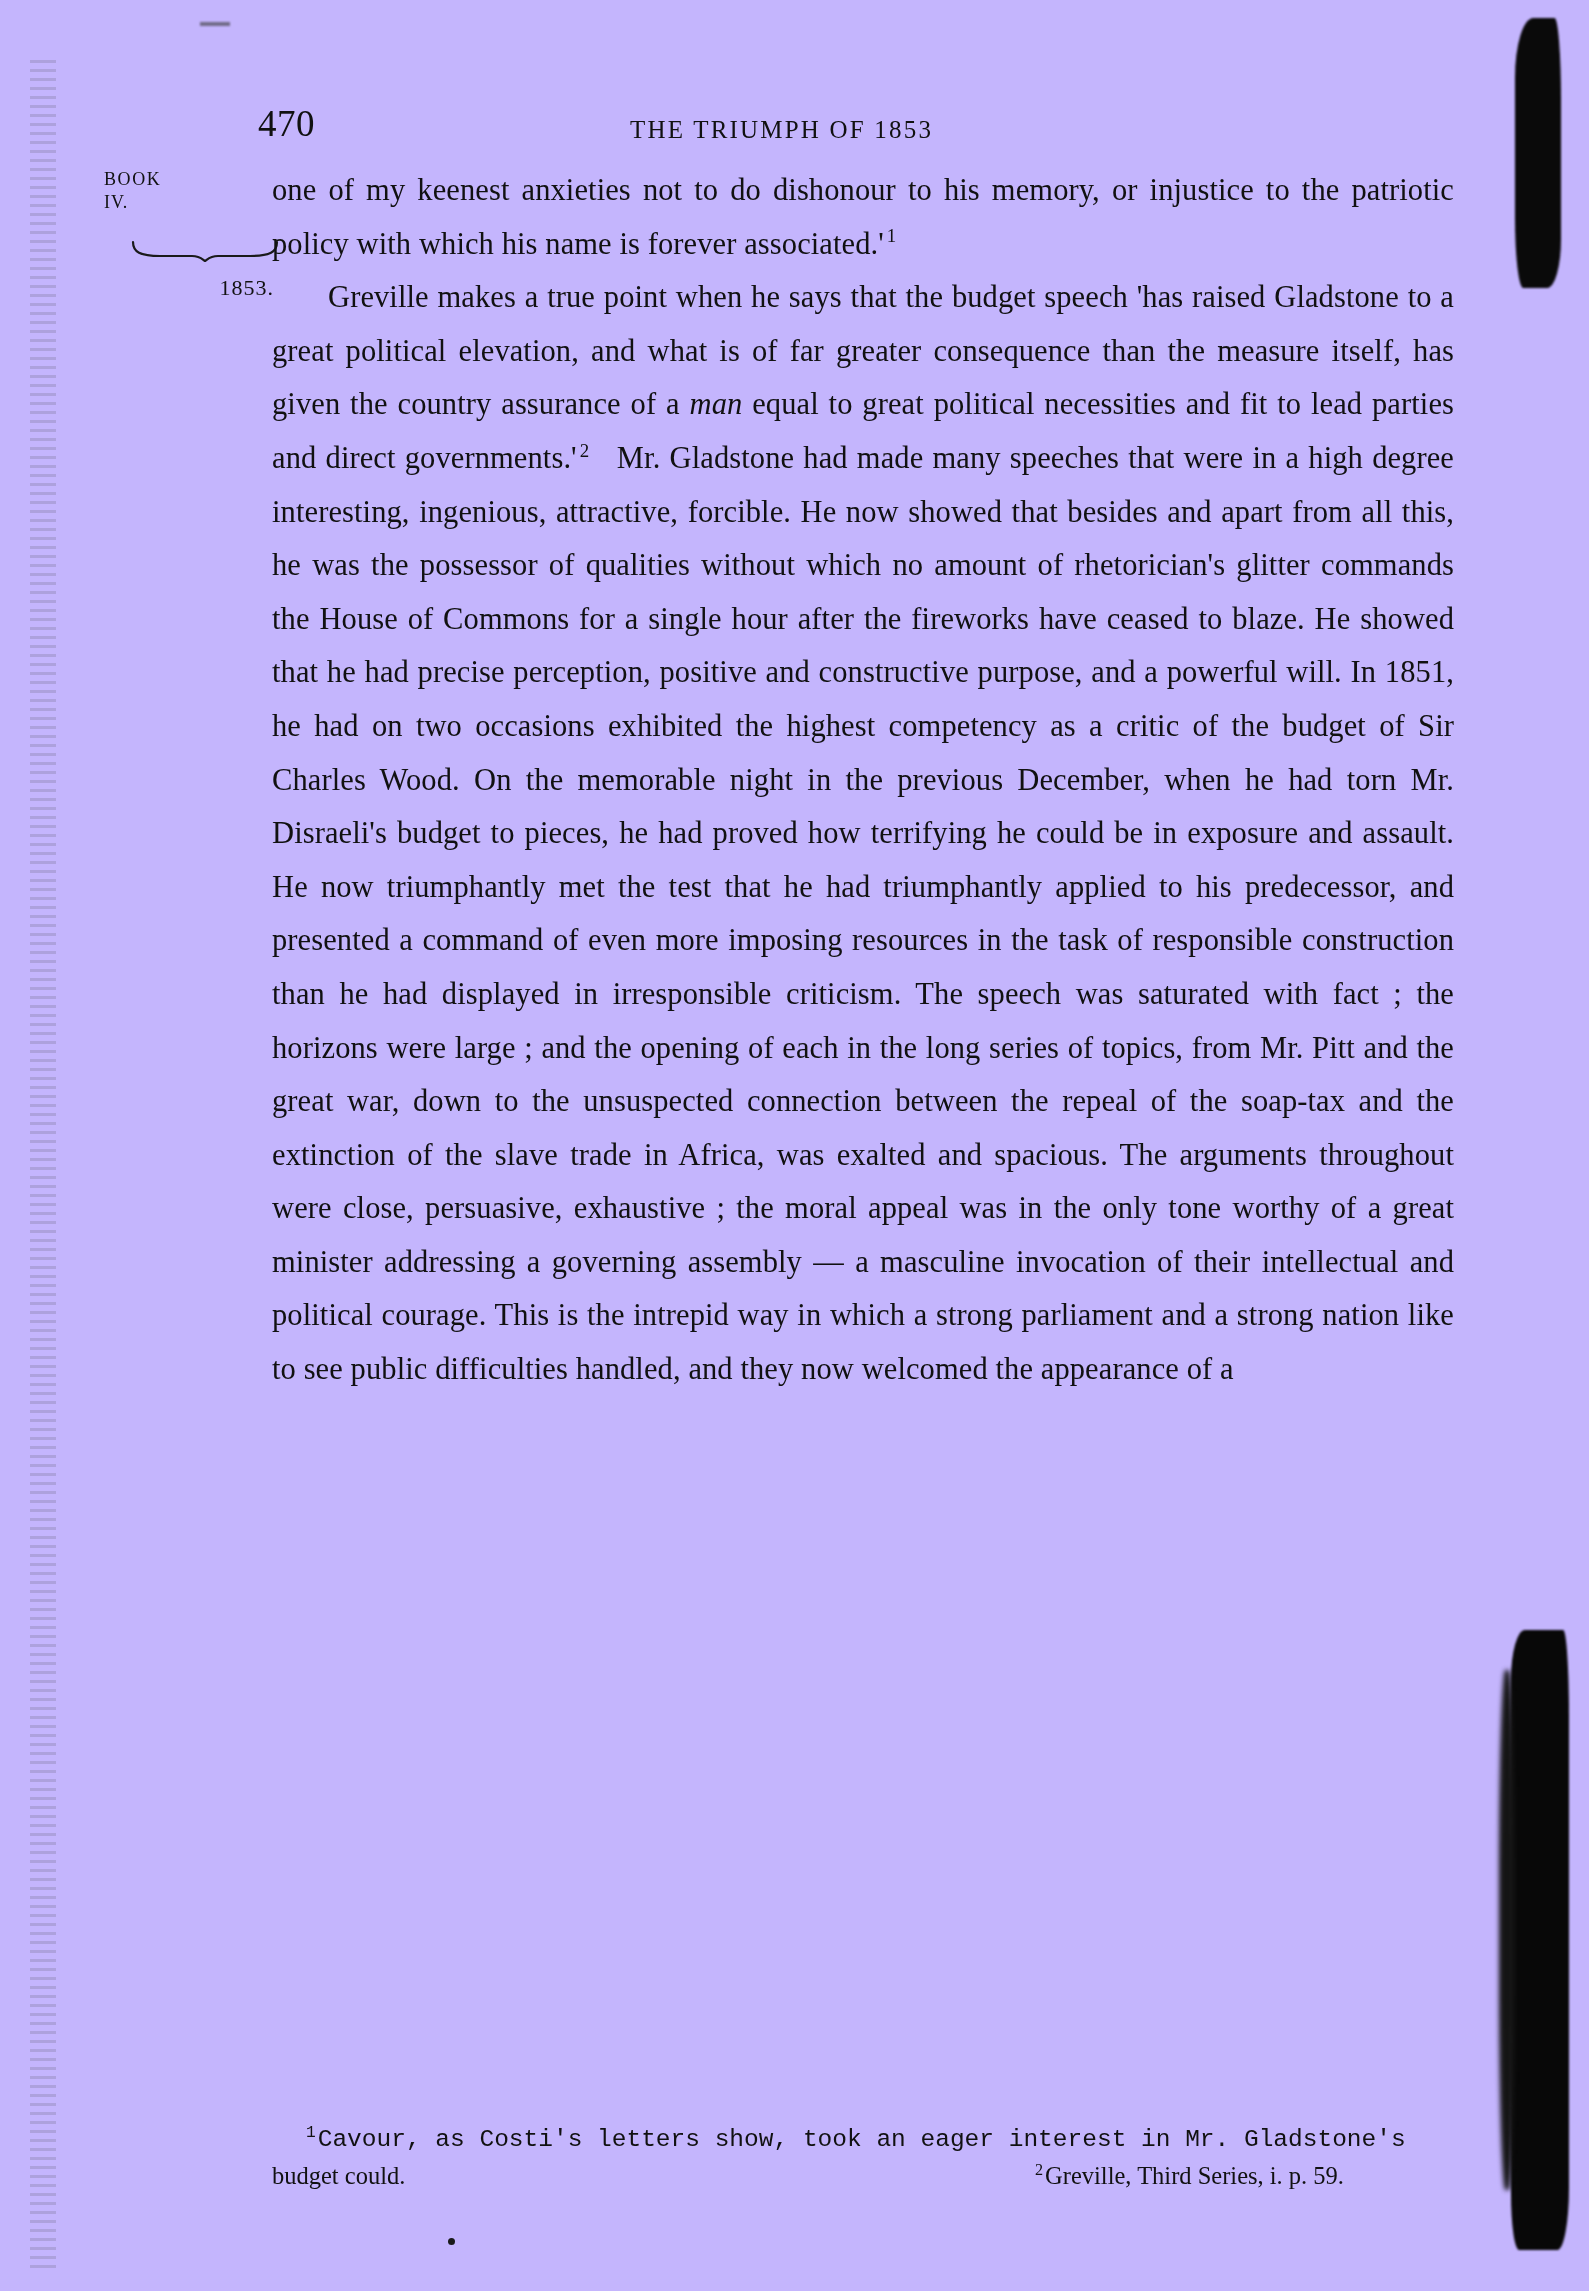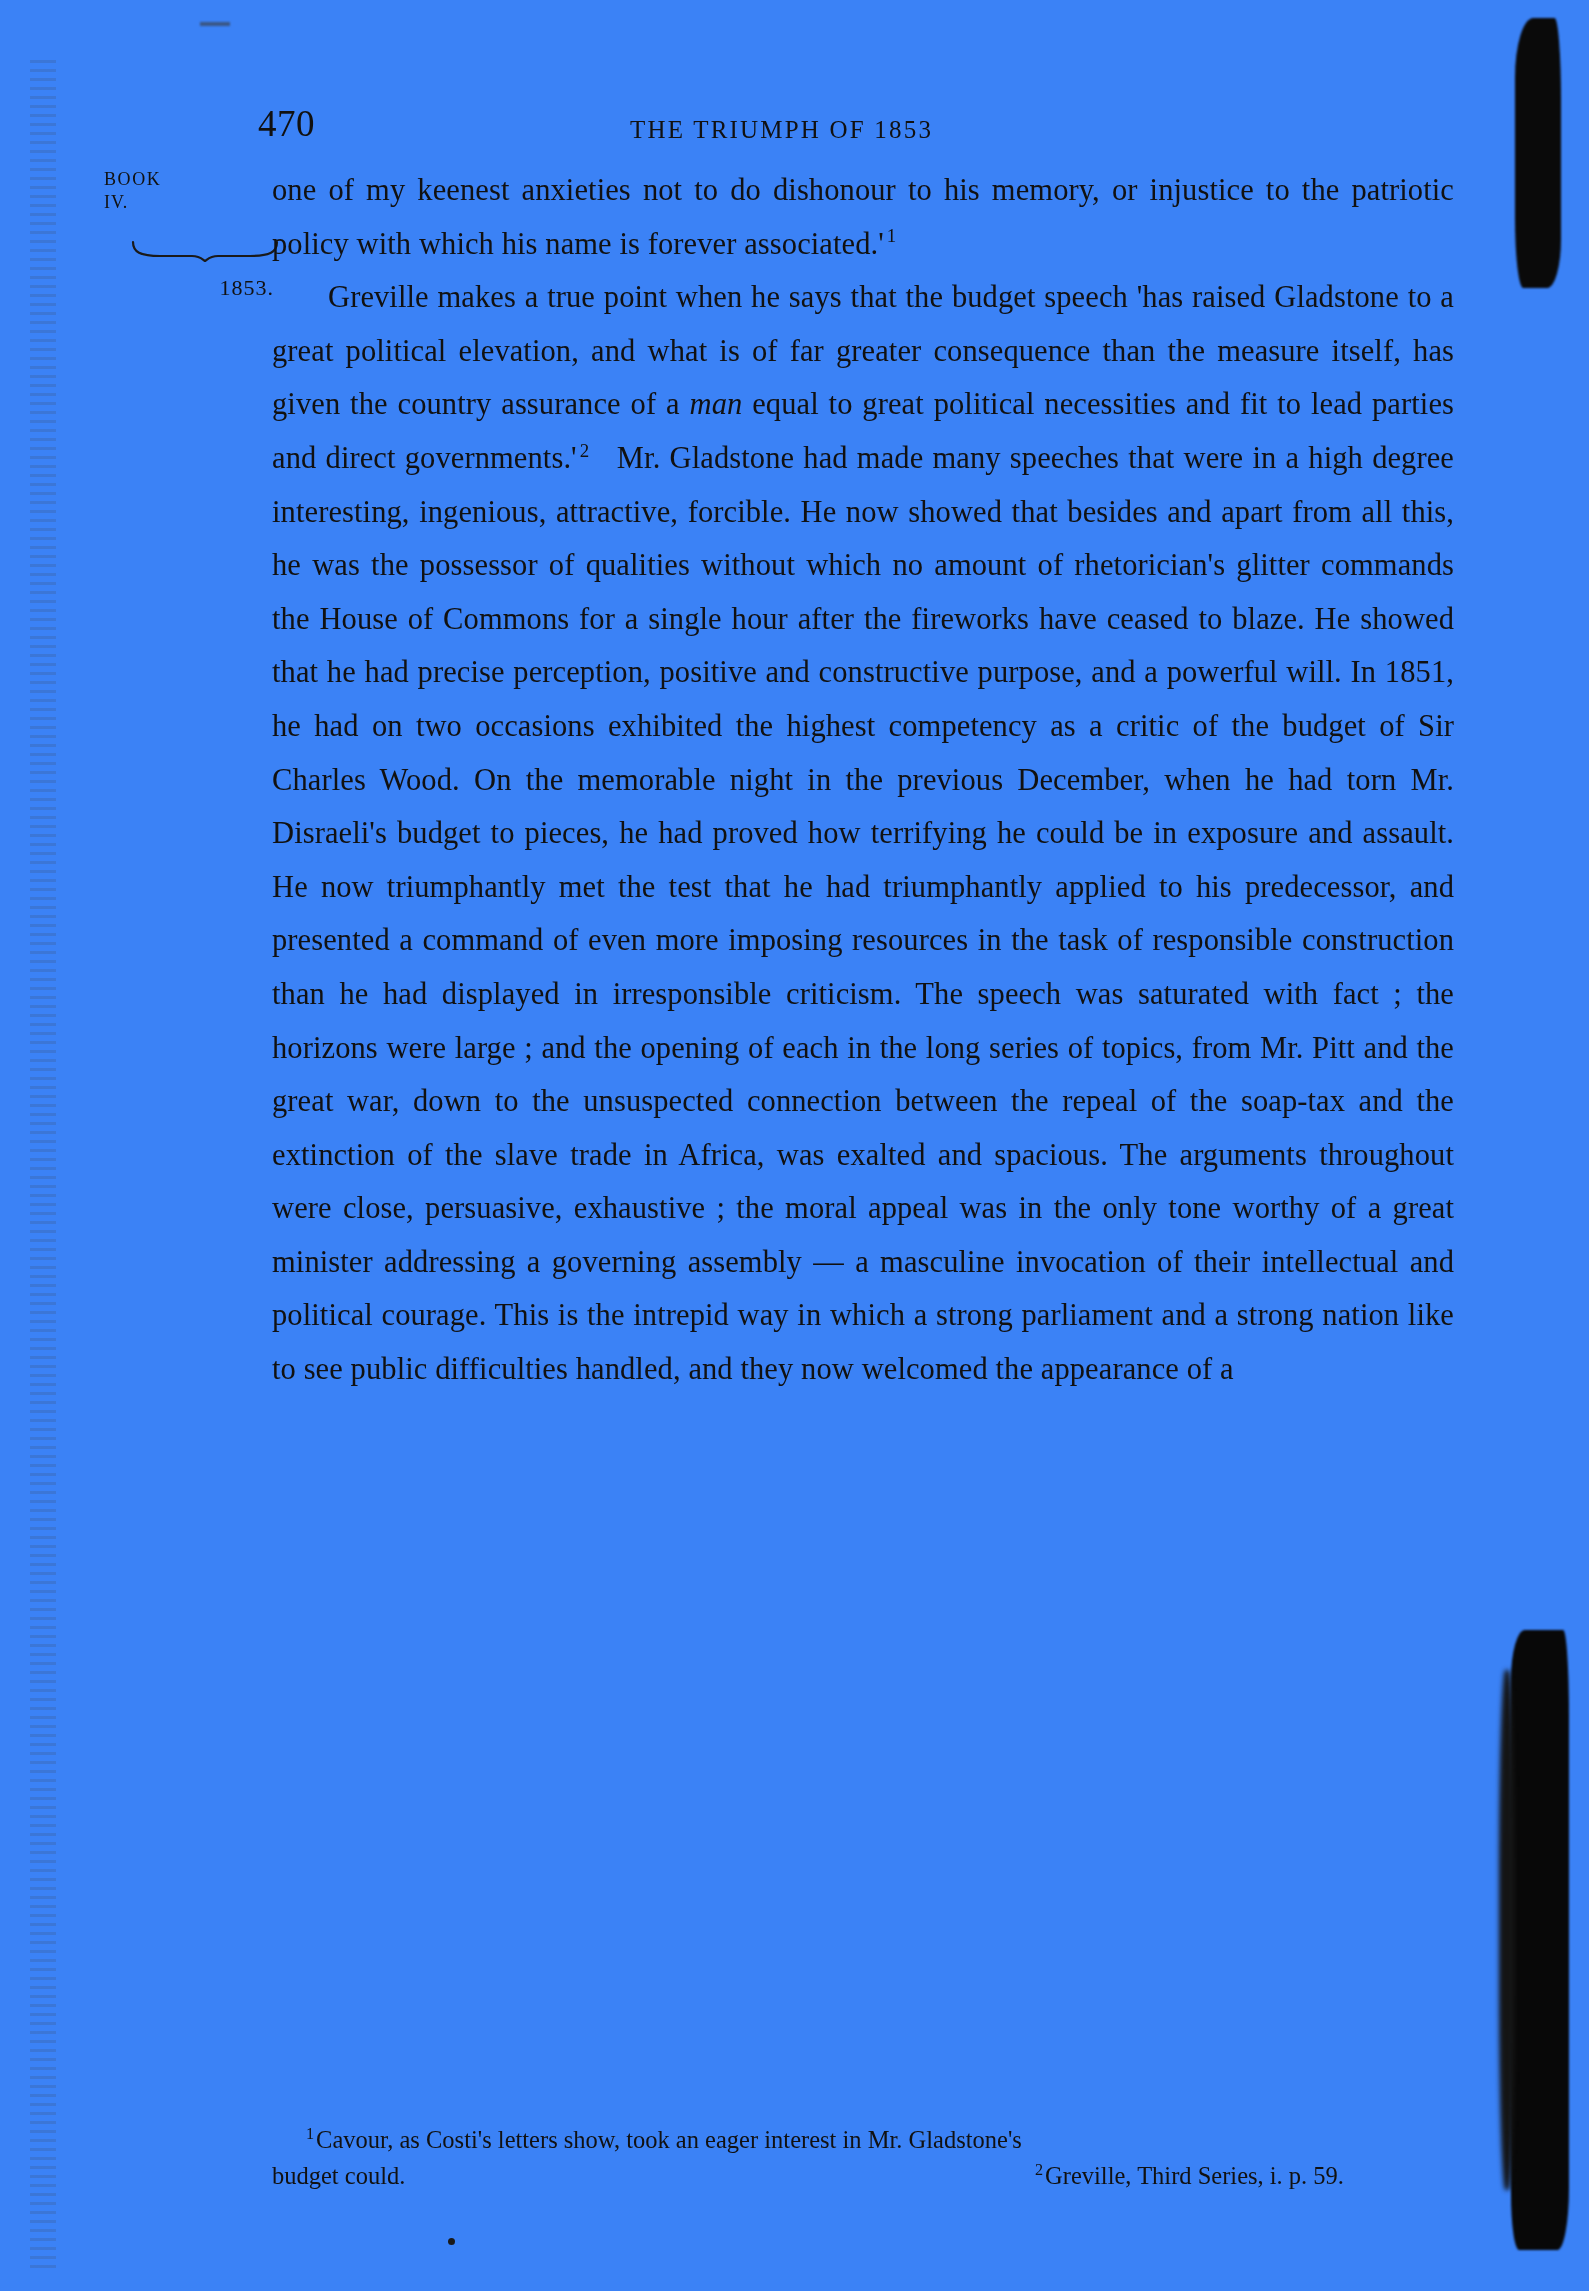--- a/index.html
+++ b/index.html
@@ -12,21 +12,21 @@
     height: 2291px;
     position: relative;
     font-family: "Liberation Serif", serif;
     color: #111;
     overflow: hidden;
   }
 
   .page {
     position: absolute;
     inset: 0;
-    background: #3b82f6;
+    background: #c4b5fd;
   }
 
   
   .left-scan-edge {
     position: absolute;
     left: 30px;
     top: 60px;
     width: 26px;
     height: 2210px;
     background:
@@ -174,21 +174,21 @@
 
   
   .footnotes {
     position: absolute;
     left: 272px;
     top: 2122px;
     width: 1190px;
     font-size: 24.5px;
     line-height: 36px;
   }
-  .fn-line1 { text-indent: 34px; }
+  .fn-line1 { text-indent: 34px; font-family: Liberation Mono, monospace; }
   .fn-row {
     display: flex;
     justify-content: space-between;
     align-items: baseline;
     width: 100%;
   }
   .fn-row .fn-left { white-space: nowrap; }
   .fn-row .fn-right { white-space: nowrap; padding-right: 118px; }
   .footnotes sup {
     font-size: 0.66em;

